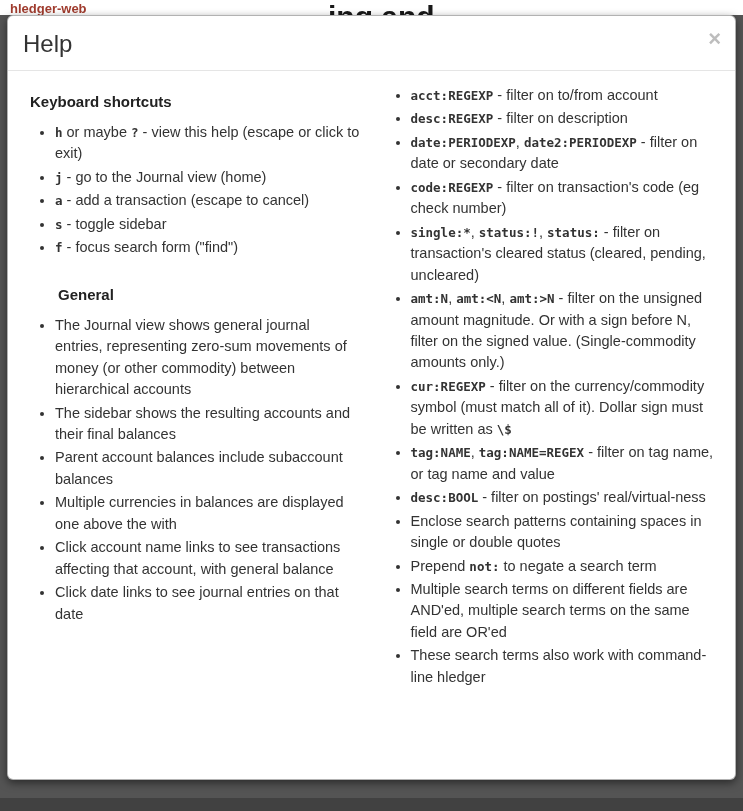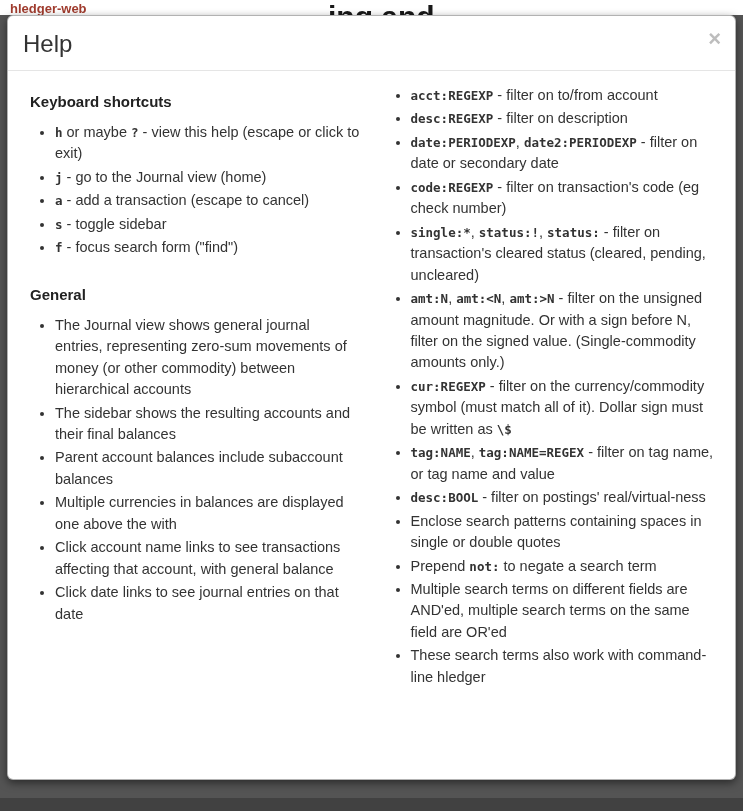--- a/index.html
+++ b/index.html
@@ -68,21 +68,21 @@
     display: flex;
     gap: 26px;
     padding: 14px 20px 10px 22px;
   }
   .col { flex: 1; min-width: 0; }
 
   .section-heading {
     margin: 8px 0 12px 0;
     font-size: 15px; font-weight: bold; color: #222222;
   }
-  .section-heading.second { margin-top: 27px; }
+  .section-heading.second { margin-top: 27px; margin-left: 28px; }
 
   ul.help-list {
     margin: 0;
     padding: 0 0 0 25px;
     list-style: disc;
   }
   ul.help-list li {
     font-size: 14.5px;
     line-height: 1.48;
     margin: 0 0 2px 0;

